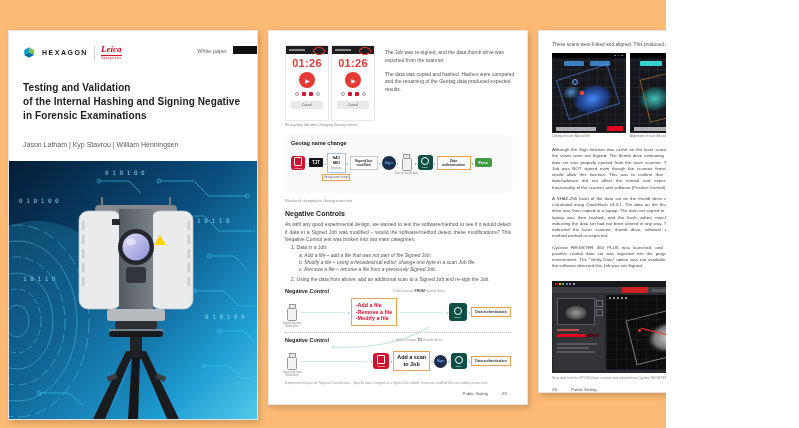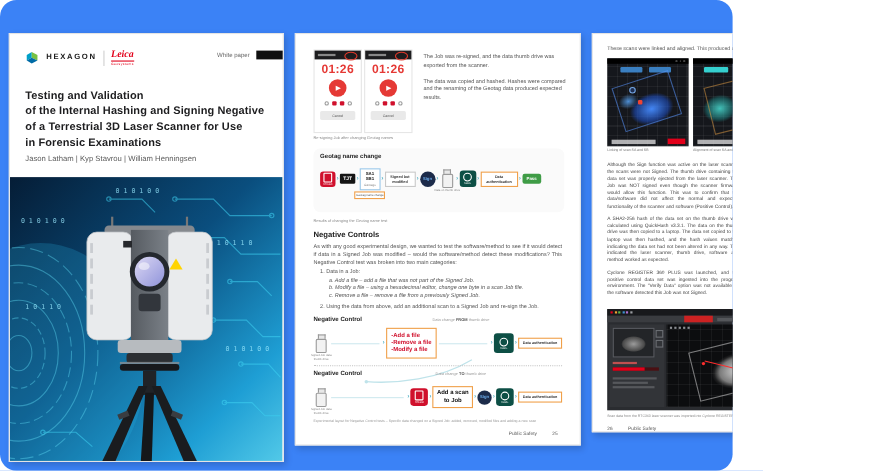--- a/index.html
+++ b/index.html
@@ -1,17 +1,17 @@
 <!DOCTYPE html>
 <html><head>
 <meta charset="utf-8">
 <style>
   html,body{margin:0;padding:0;}
   body{font-family:"Liberation Sans", sans-serif; background:#fff;}
-  .stage{position:relative;width:666px;height:428px;background:#3b82f6;overflow:hidden;border-radius:15px;}
+  .stage{position:relative;width:666px;height:428px;background:#fdba74;overflow:hidden;}
   .page{position:absolute;background:#fff;border:1px solid #e4e4e4;box-shadow:2px 3px 6px rgba(0,0,0,.18);box-sizing:border-box;}
   
   .p1{left:8px;top:30px;width:250px;height:390px;}
   .brand-row{position:absolute;left:14px;top:14px;display:flex;align-items:center;gap:6px;}
   .hex-label{font-size:7px;font-weight:bold;letter-spacing:1.5px;color:#1a1a1a;}
   .brand-div{width:1px;height:14px;background:#cfcfcf;}
   .leica{display:flex;flex-direction:column;align-items:center;line-height:1;}
   .leica-script{font-family:"Liberation Serif",serif;font-style:italic;font-weight:bold;font-size:9px;color:#e2001a;}
   .leica-sub{font-size:3px;color:#e2001a;letter-spacing:.4px;margin-top:1px;border-top:1px solid #e2001a;padding-top:1px;}
   .wp-label{position:absolute;right:30px;top:17px;font-size:5.5px;color:#666;}
@@ -190,21 +190,20 @@
       <span class="leica">
         <span class="leica-script">Leica</span>
         <span class="leica-sub">Geosystems</span>
       </span>
     </div>
     <span class="wp-label">White paper</span>
     <span class="wp-tab"></span>
     <div class="p1-title">
       <div>Testing and Validation</div>
       <div>of the Internal Hashing and Signing Negative</div>
-      <div>of a Terrestrial 3D Laser Scanner for Use</div>
       <div>in Forensic Examinations</div>
     </div>
     <div class="p1-authors">Jason Latham | Kyp Stavrou | William Henningsen</div>
     <div class="p1-photo">
       <svg width="248" height="258" viewBox="0 0 248 258" preserveAspectRatio="none">
         <defs>
           <linearGradient id="bgG" x1="0" y1="0" x2="1" y2="1">
             <stop offset="0" stop-color="#051d36"></stop>
               <stop offset="0.45" stop-color="#0a4e7e"></stop>
             <stop offset="0.8" stop-color="#1e9ed4"></stop>

